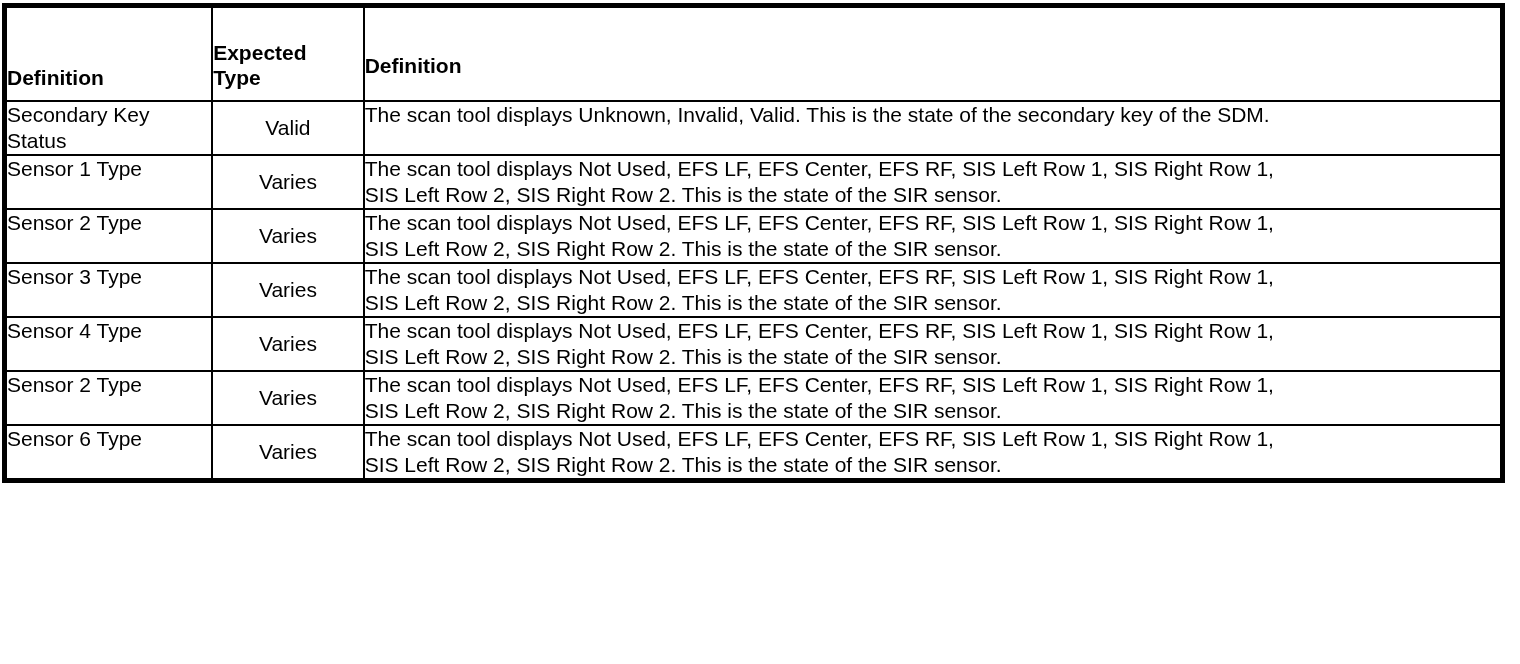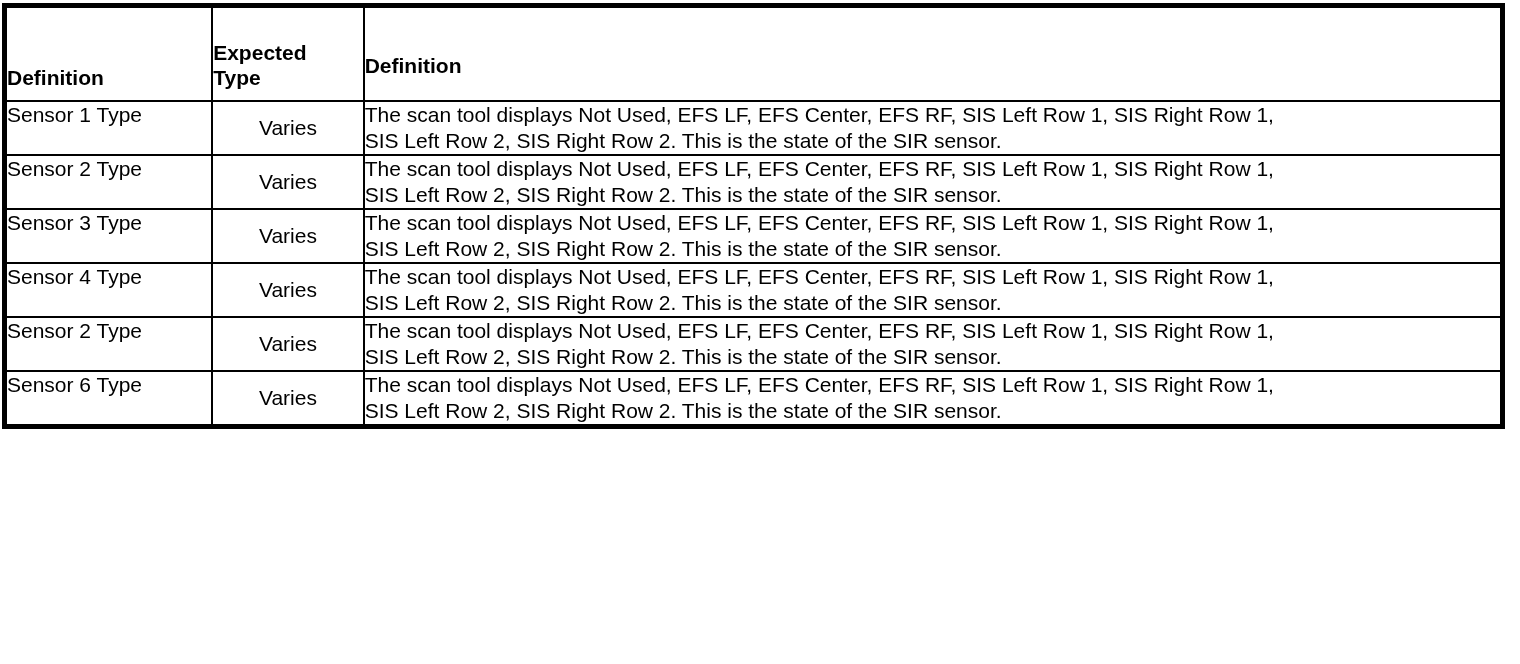--- a/index.html
+++ b/index.html
@@ -118,20 +118,33 @@
           <span class="param-line">Expected</span>
           <span class="param-line">Type</span>
         </th>
         <th class="h-def">
           <span>Definition</span>
         </th>
       </tr>
     </thead>
     <tbody>
 
+      <tr class="row-tall">
+        <td class="cell-param">
+          <span class="param-line">Secondary Key</span>
+          <span class="param-line">Status</span>
+        </td>
+        <td class="cell-value">
+          <span>Valid</span>
+        </td>
+        <td class="cell-def">
+          <span class="def-line">The scan tool displays Unknown, Invalid, Valid. This is the state of the secondary key of the SDM.</span>
+
+        </td>
+      </tr>
 
       <tr class="row-tall">
         <td class="cell-param">
           <span class="param-line">Sensor 1 Type</span>
 
         </td>
         <td class="cell-value">
           <span>Varies</span>
         </td>
         <td class="cell-def">

